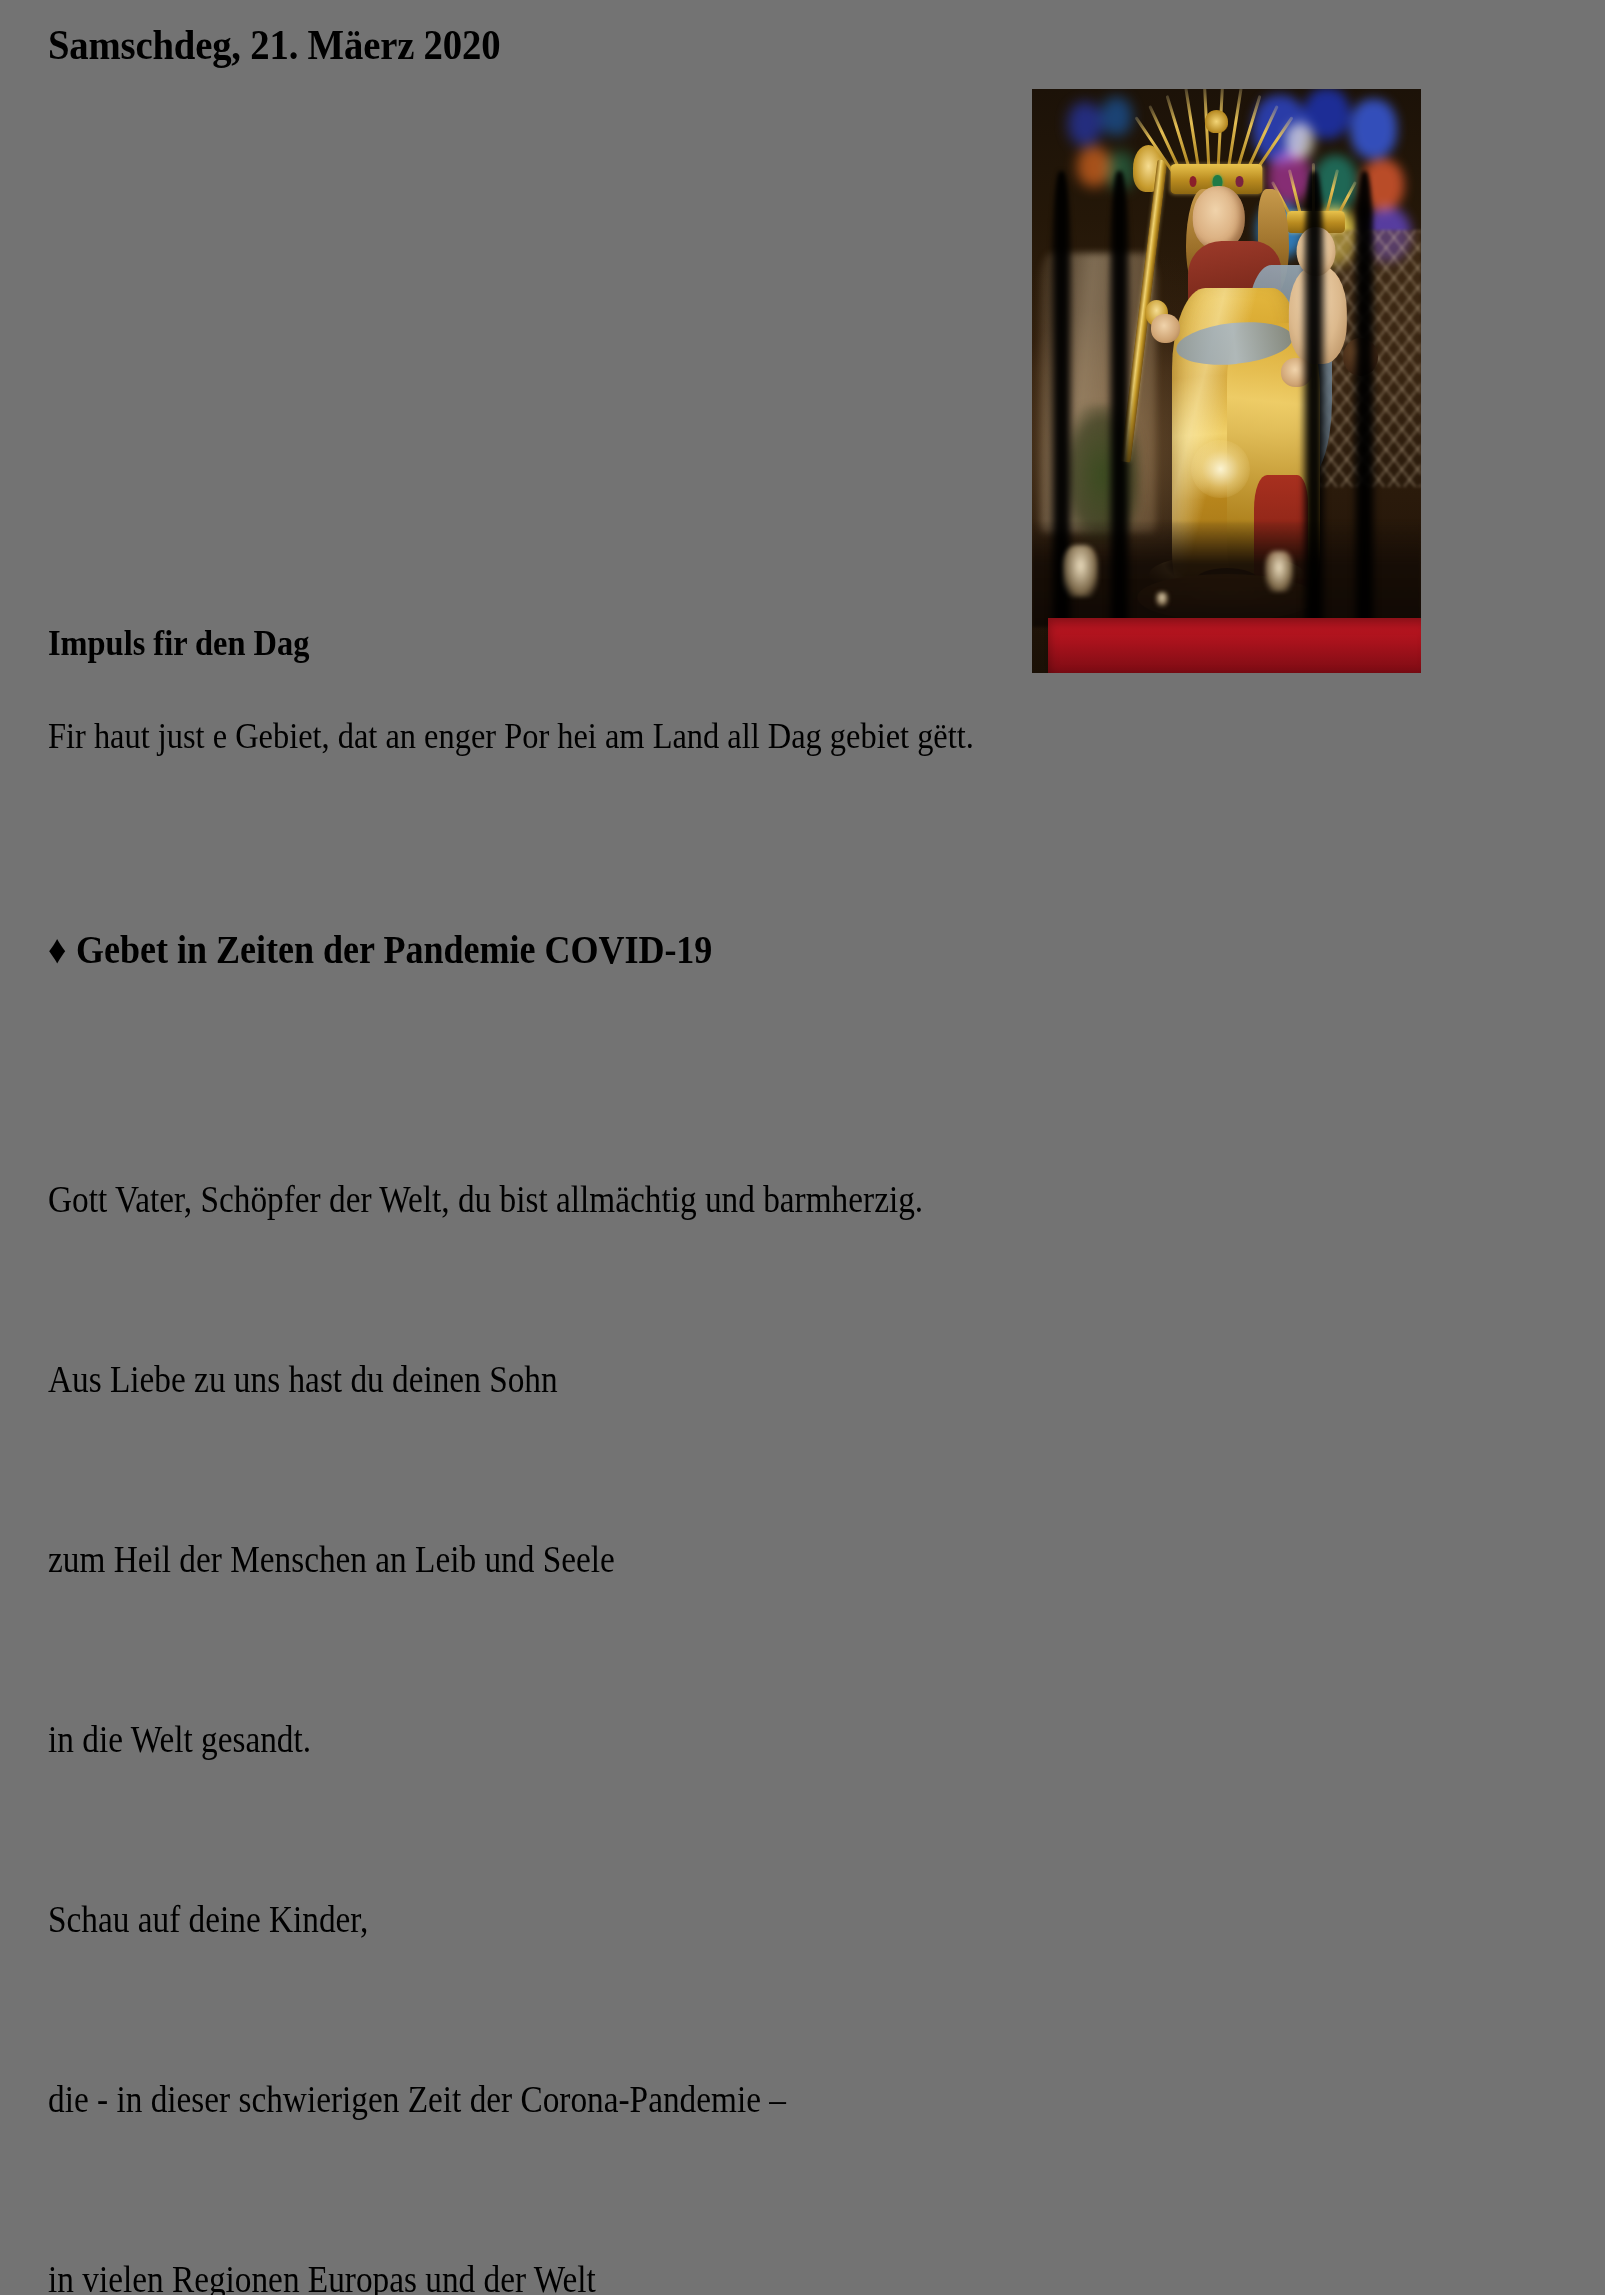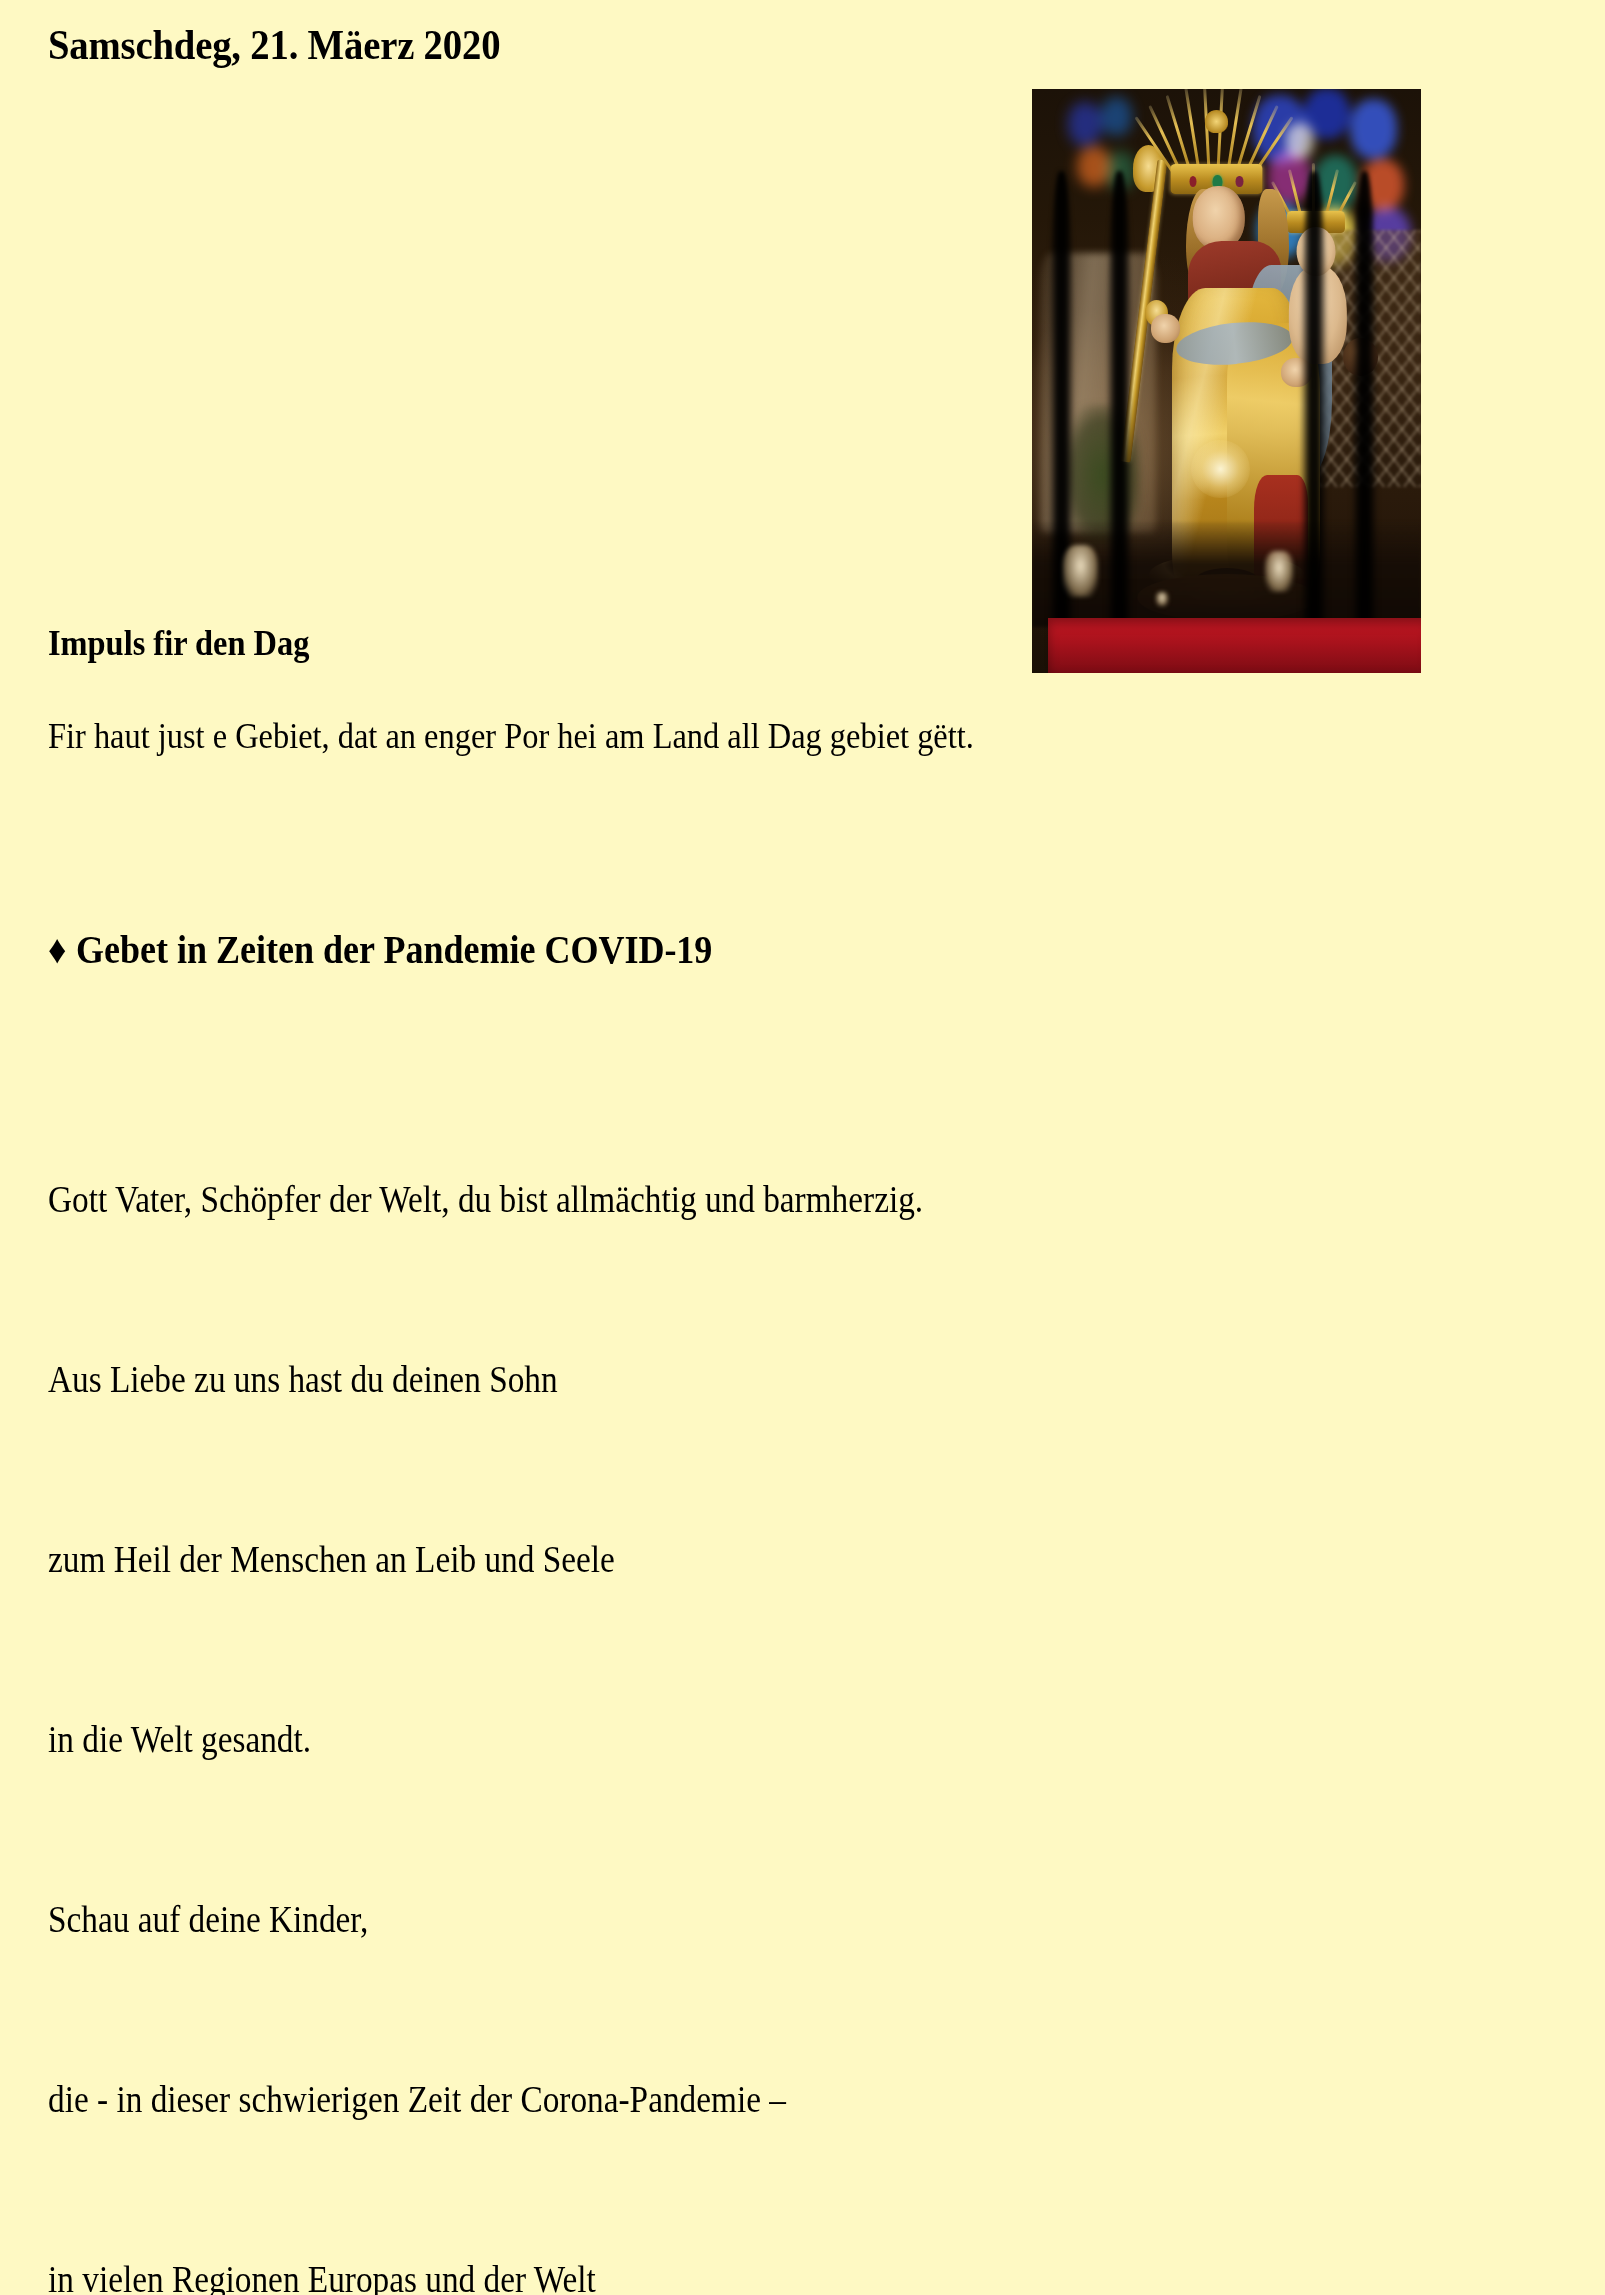--- a/index.html
+++ b/index.html
@@ -14,21 +14,21 @@
     position: relative;
     overflow: hidden;
     font-family: "Liberation Serif", "DejaVu Serif", serif;
     color: #000000;
     -webkit-font-smoothing: antialiased;
   }
 
   .page {
     position: absolute;
     inset: 0;
-    background: #fef9c3;
+    background: #737373;
   }
 
   
   .doc-title {
     position: absolute;
     left: 48px;
     top: 20px;
     font-size: 43px;
     font-weight: bold;
     line-height: 1.18;

